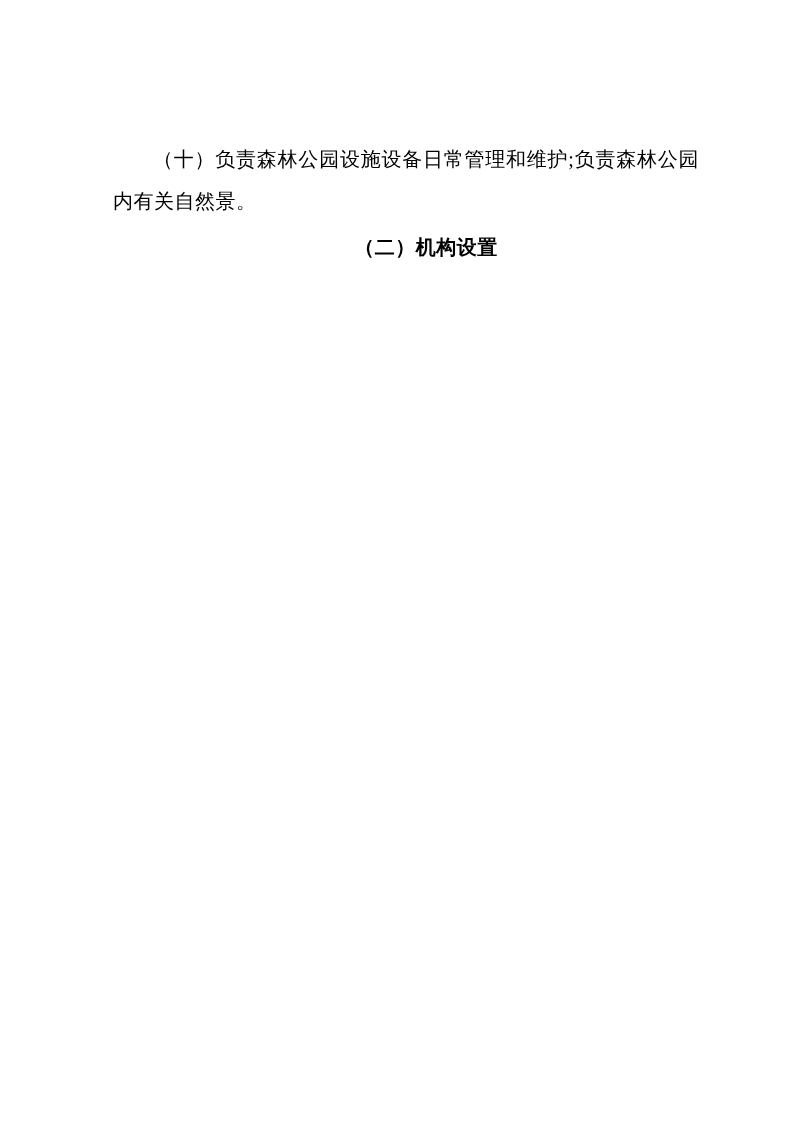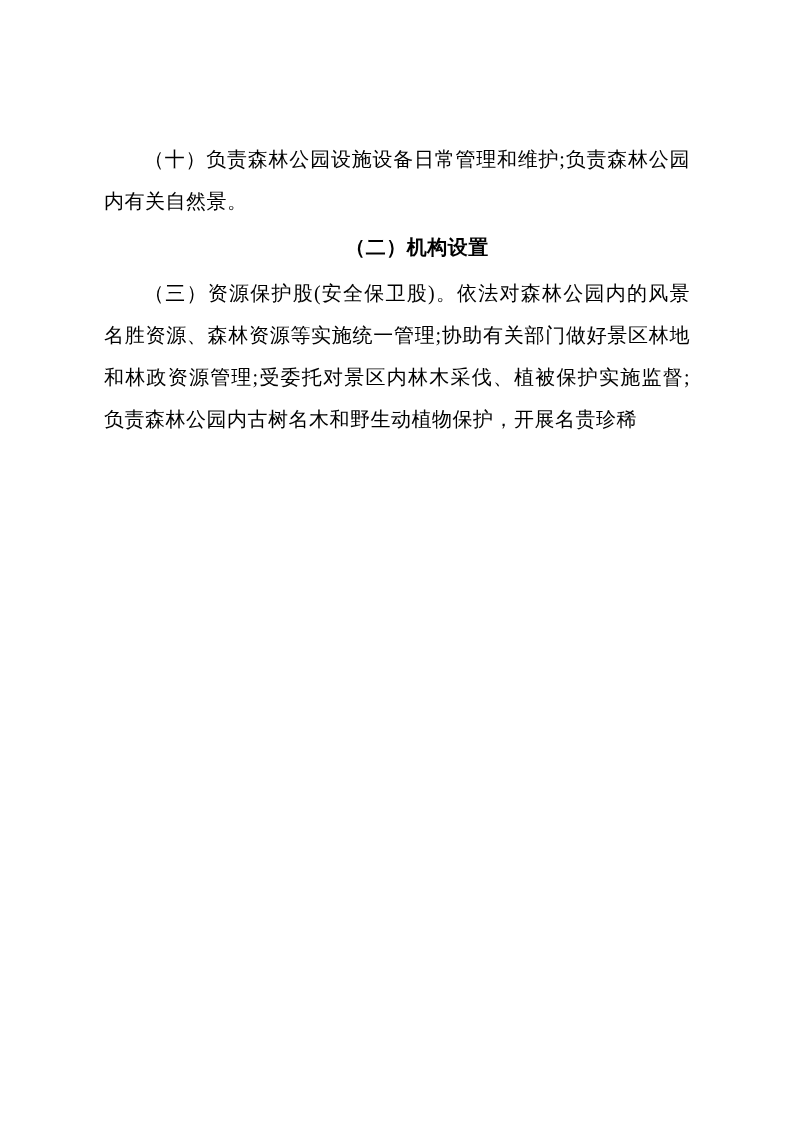--- a/index.html
+++ b/index.html
@@ -11,21 +11,21 @@
     position: relative;
     width: 793px;
     height: 1122px;
     background: #ffffff;
     overflow: hidden;
     font-family: "Liberation Serif", "DejaVu Serif", serif;
     color: #000000;
   }
   .doc-body {
     position: absolute;
-    left: 104px;
+    left: 113px;
     top: 138px;
     width: 586px;
   }
   .para {
     margin: 0 0 4px 0;
     font-size: 20px;
     line-height: 42px;
     text-align: justify;
     text-justify: inter-ideograph;
     text-indent: 2em;
@@ -37,15 +37,14 @@
     text-align: center;
   }
 </style>
 </head>
 <body>
 
 <div class="page">
   <div class="doc-body">
     <p class="para">（十）负责森林公园设施设备日常管理和维护;负责森林公园内有关自然景。</p>
     <p class="para heading">（二）机构设置</p>
-    <p class="para">（三）资源保护股(安全保卫股)。依法对森林公园内的风景名胜资源、森林资源等实施统一管理;协助有关部门做好景区林地和林政资源管理;受委托对景区内林木采伐、植被保护实施监督;负责森林公园内古树名木和野生动植物保护，开展名贵珍稀</p>
   </div>
 </div>
 
 </body></html>

